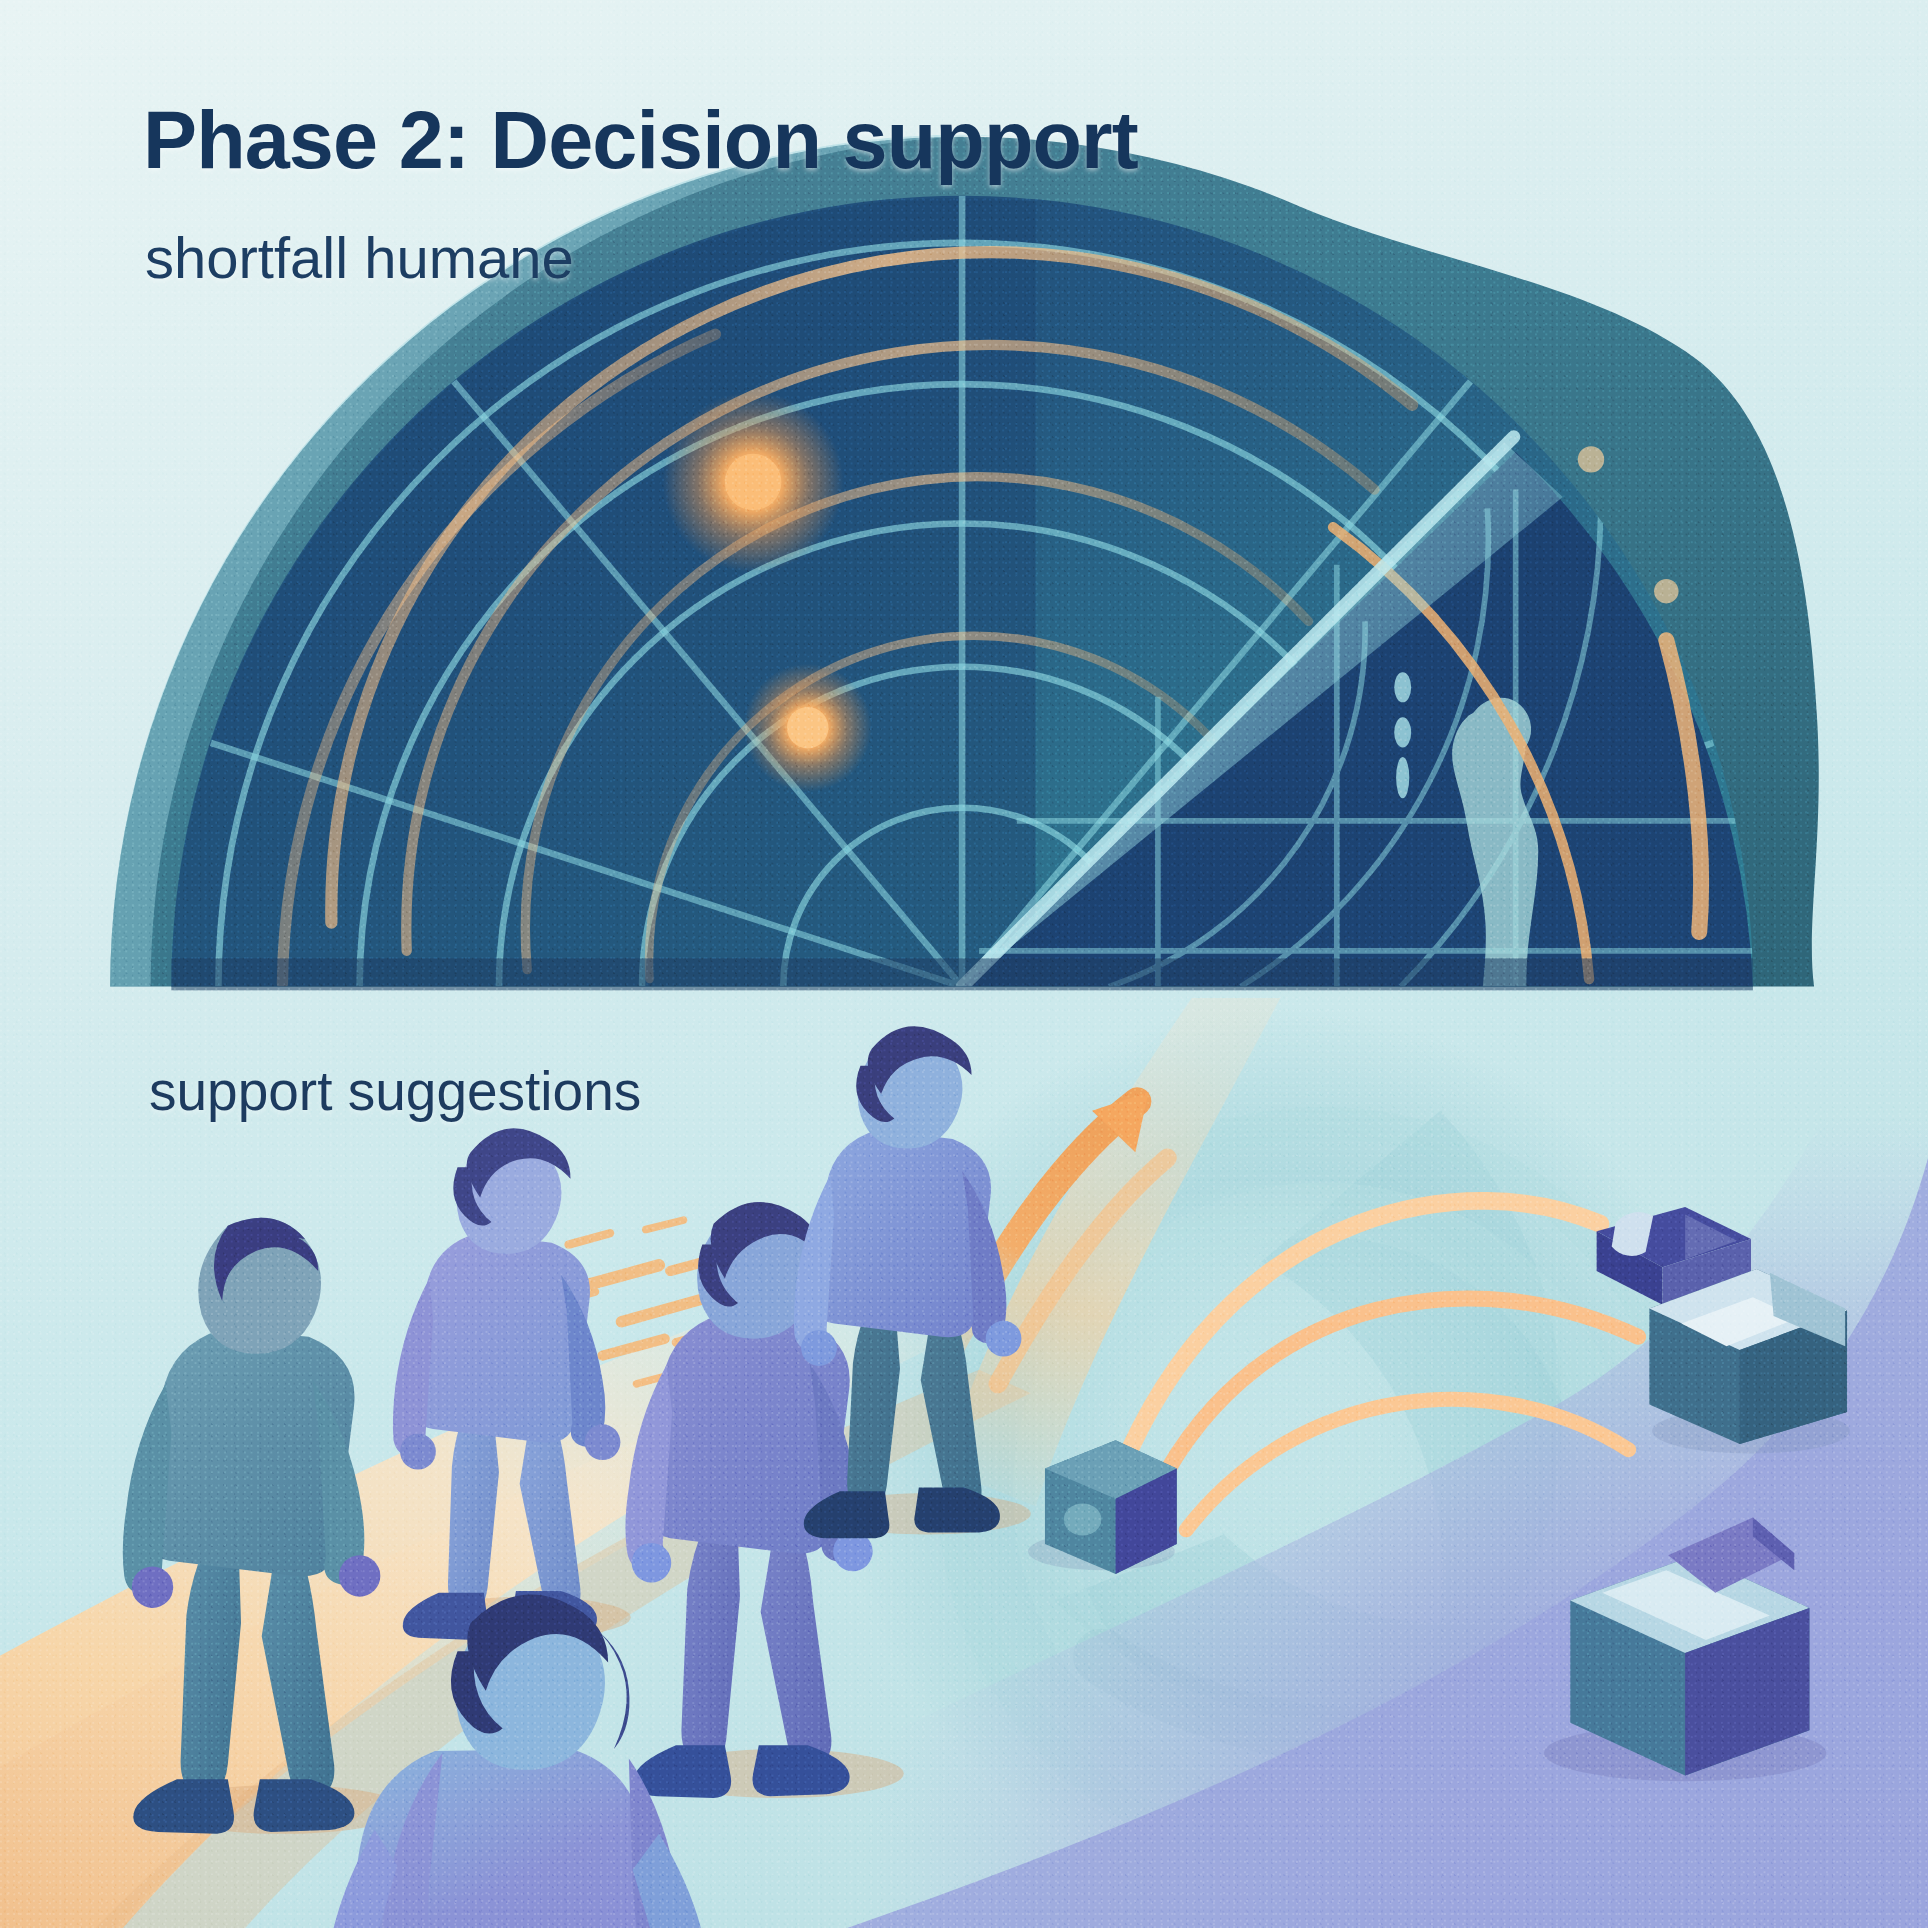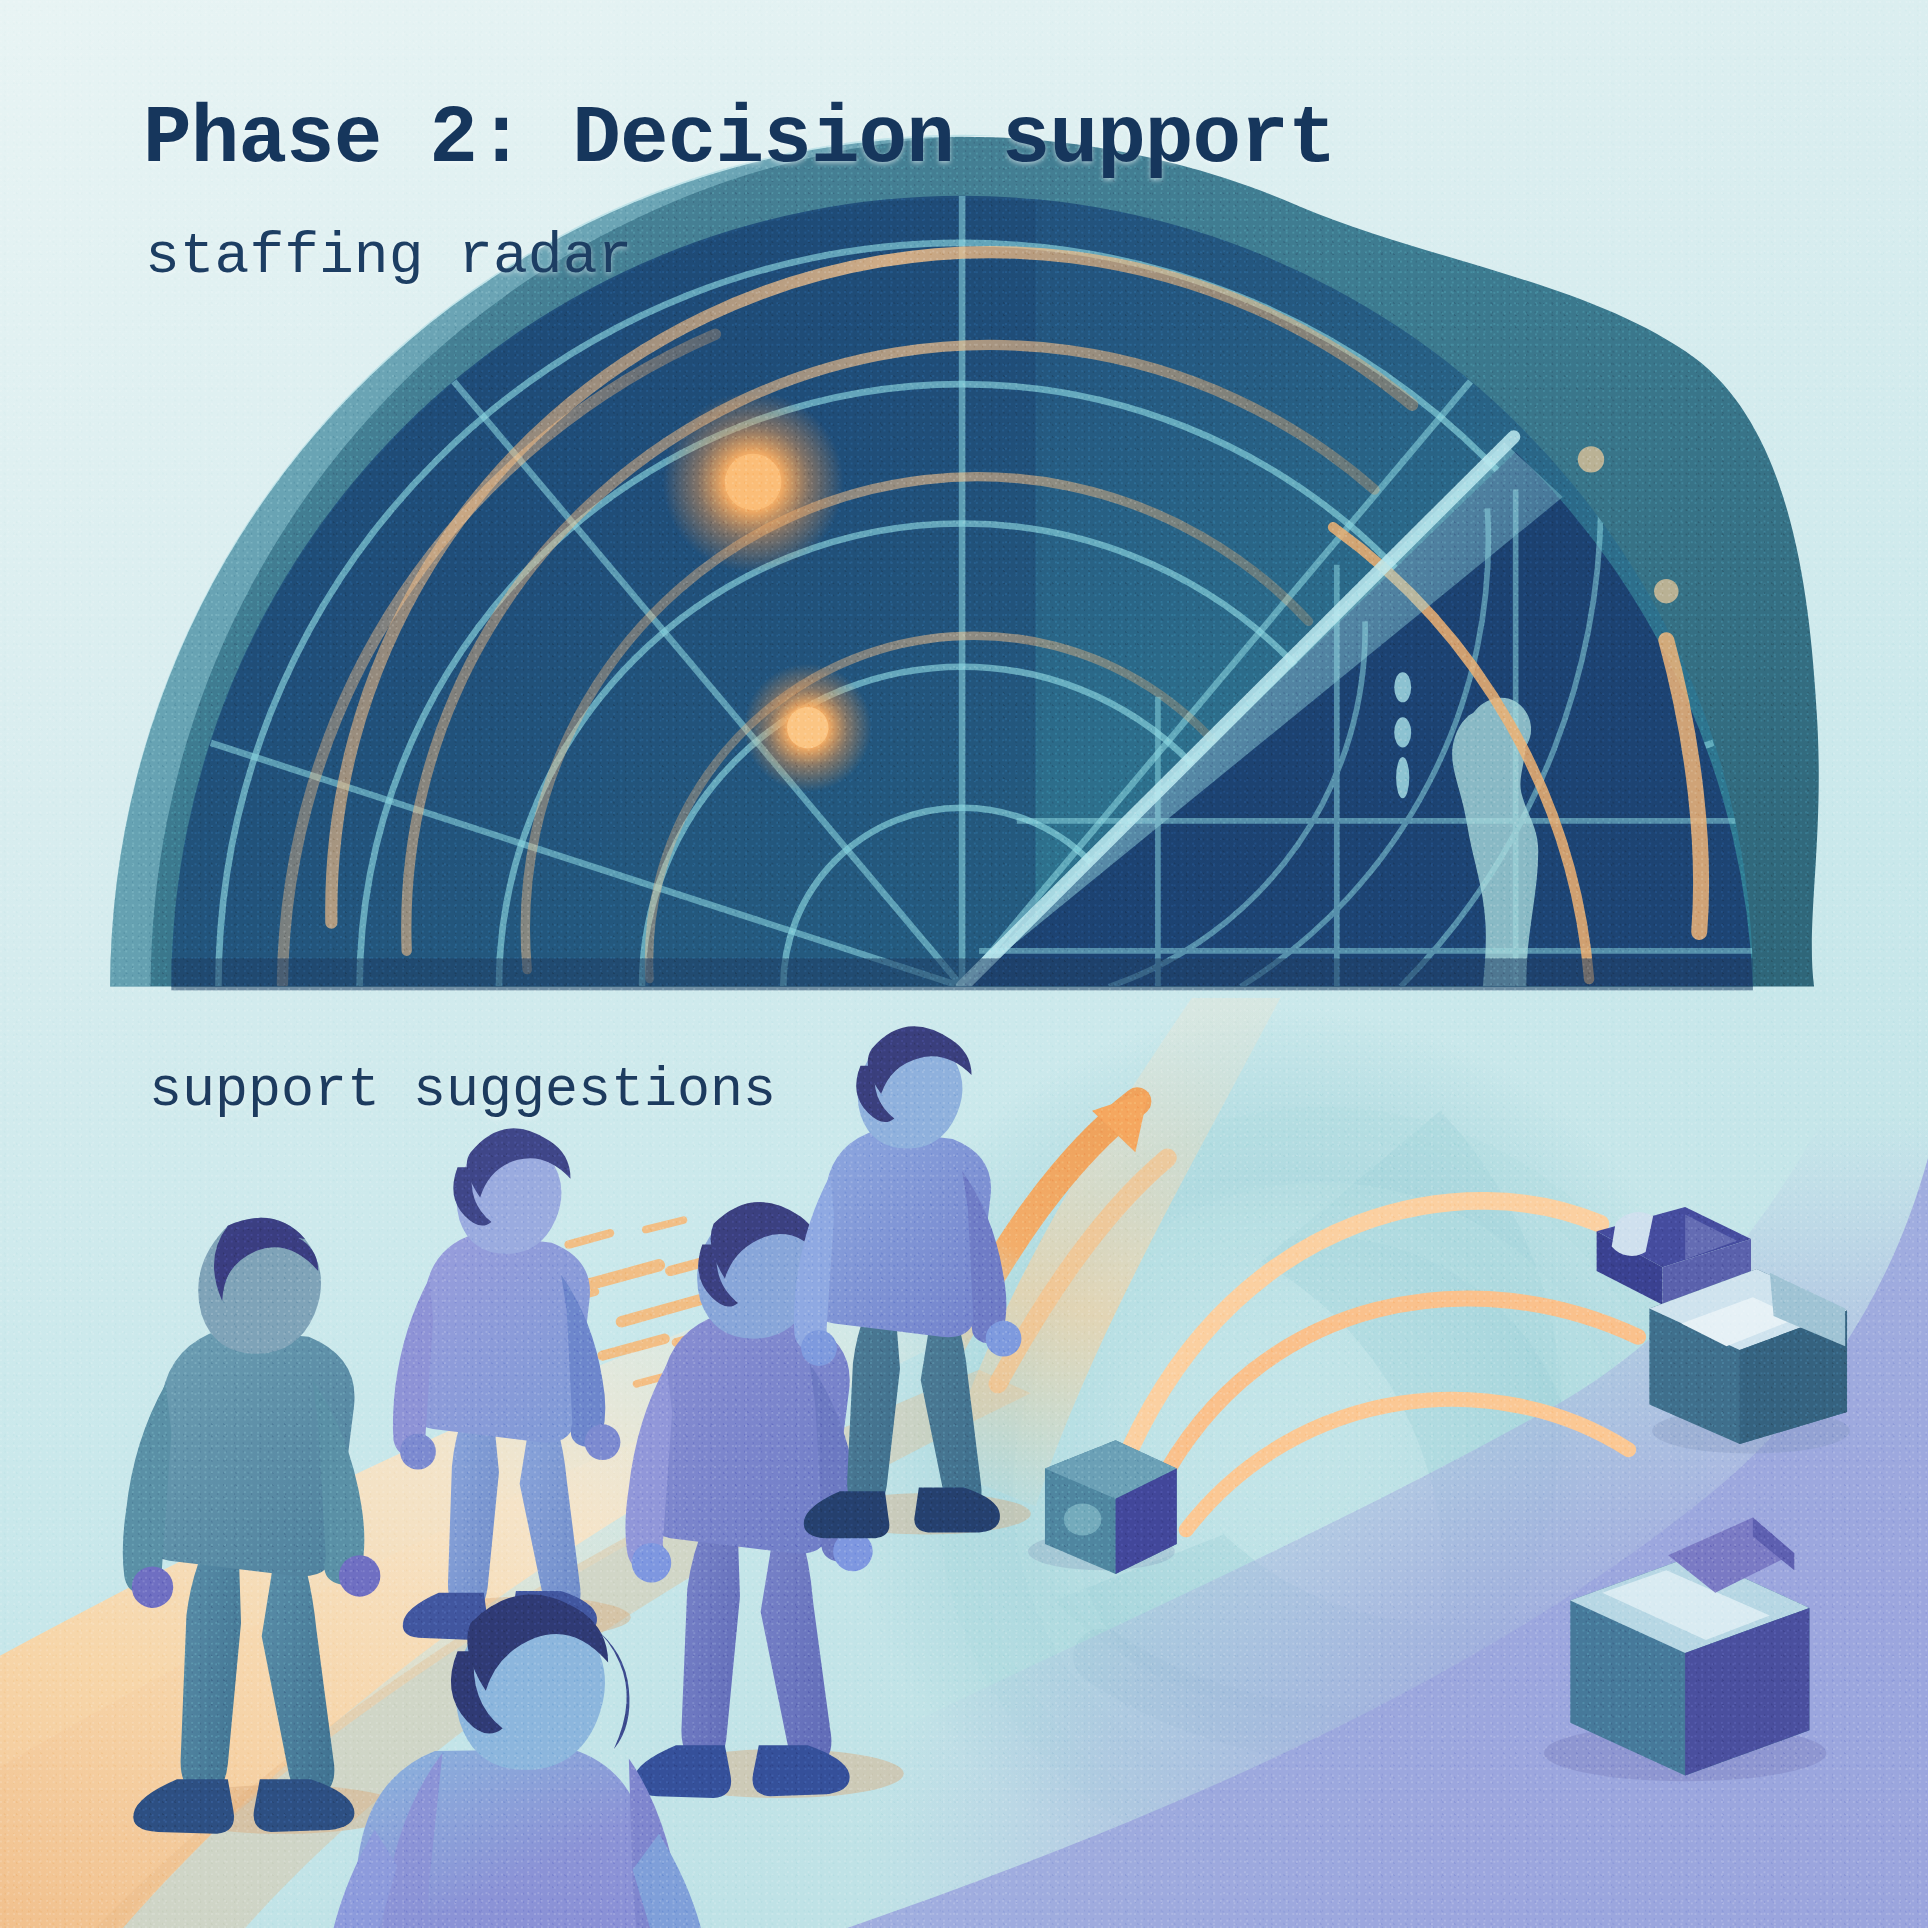--- a/index.html
+++ b/index.html
@@ -1,18 +1,18 @@
 <!DOCTYPE html>
 <html style="font-size:15px"><head>
 <meta charset="utf-8">
 <style>
   html,body{margin:0;padding:0;background:#cfe6ea;}
   #stage{
     position:relative;width:1928px;height:1928px;overflow:hidden;
-    font-family:Liberation Mono, monospace;
+    font-family:Liberation Sans, sans-serif;
     background:#c4b5fd;
   }
   .lay{position:absolute;inset:0;}
   svg.lay{display:block;width:1928px;height:1928px;}
   
   #title{
     position:absolute;left:143px;top:94px;
     font-size:81px;font-weight:700;letter-spacing:-0.9px;
     color:#16365c;white-space:nowrap;
     text-shadow:0 1.9px 5.6px rgba(255,255,255,.55);
@@ -416,19 +416,19 @@
       <path d="M520 1716 q60 -28 102 16 q34 42 12 96 q-22 52 -76 52 q-54 0 -70 -52 q-16 -62 32 -112 z" fill="#8cb6dd"></path>
       <path d="M500 1724 q54 -54 118 -12 q28 20 28 54 q-36 -42 -78 -26 q-40 16 -52 56 q-28 -44 -16 -72 z" fill="#2f3a74"></path>
       <path d="M486 1754 q-18 44 10 74 q20 22 38 8 q-36 -28 -30 -82 z" fill="#2f3a74"></path>
       <path d="M630 1728 q34 26 38 66 q4 40 -16 64 q24 -52 6 -92 q-10 -24 -28 -38 z" fill="#3c4a8e"></path>
     </g>
   </svg>
 
   <div class="noise"></div>
 
   <div id="title">Phase 2: Decision support</div>
-  <div id="subtitle">staffing radar</div>
+  <div id="subtitle">shortfall humane</div>
   <div id="caption">
     <span class="ln">support suggestions</span>
   </div>
 
 </div>
 
 
 </body></html>

